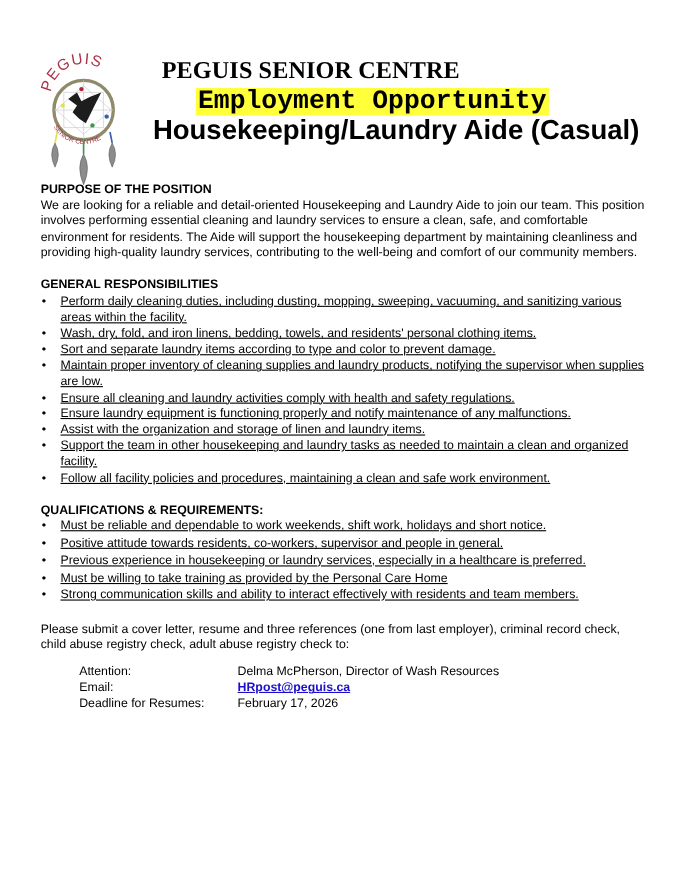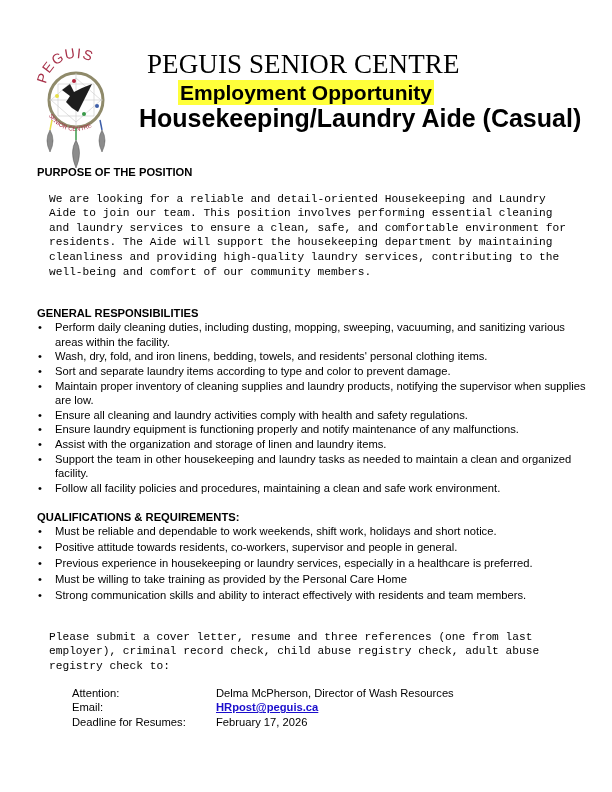--- a/index.html
+++ b/index.html
@@ -1,30 +1,30 @@
 <!DOCTYPE html>
 <html><head>
   <meta charset="utf-8">
   <style>
     html, body { margin: 0; padding: 0; background: #ffffff; }
     body { width: 612px; height: 792px; position: relative; overflow: hidden; color: #000; }
     .page { position: absolute; left: 0; top: 0; width: 612px; height: 792px; }
 
     .logo { position: absolute; left: 26px; top: 48px; width: 100px; height: 122px; }
 
-    .title { position: absolute; left: 147px; top: 50px; font-family: "Liberation Serif", serif; font-weight: normal; font-size: 27px; letter-spacing: 0.1px; white-space: nowrap; line-height: 28px; }
-    .subtitle { position: absolute; left: 178px; top: 80px; font-family: Liberation Sans, sans-serif; font-weight: bold; font-size: 21px; line-height: 25px; background: #ffff3a; padding: 0 2px; white-space: nowrap; }
+    .title { position: absolute; left: 147px; top: 50px; font-family: "Liberation Serif", serif; font-weight: bold; font-size: 22px; letter-spacing: 0.1px; white-space: nowrap; line-height: 28px; }
+    .subtitle { position: absolute; left: 178px; top: 80px; font-family: Liberation Mono, monospace; font-weight: bold; font-size: 24px; line-height: 25px; background: #ffff3a; padding: 0 2px; white-space: nowrap; }
     .position { position: absolute; left: 139px; top: 106px; font-family: "Liberation Sans", sans-serif; font-weight: bold; font-size: 25px; line-height: 24px; white-space: nowrap; }
 
     .content { position: absolute; left: 37px; top: 165px; width: 550px; font-family: "Liberation Sans", sans-serif; font-size: 11.2px; line-height: 14.6px; }
     .section-heading { font-weight: bold; margin: 0; }
-    .paragraph { margin: 12px; font-family: Liberation Mono, monospace; }
+    .paragraph { margin: 0; }
     .spacer { height: 14.5px; }
     ul.bullets { list-style: none; margin: 0; padding: 0; }
-    ul.bullets li { position: relative; padding-left: 18px; margin: 0; }
+    ul.bullets li { position: relative; padding-left: 18px; margin: 0; text-decoration: underline; }
     ul.bullets li::before { content: "\2022"; position: absolute; left: 1px; top: 0; }
     ul.bullets.quals li { margin-bottom: 1.2px; }
 
     .contact { margin: 10px 0 0 35px; }
     .contact-row { display: flex; }
     .contact-label { width: 144px; }
     .email-link { color: #1a0dcc; font-weight: bold; text-decoration: underline; }
   </style>
 </head>
 <body>

